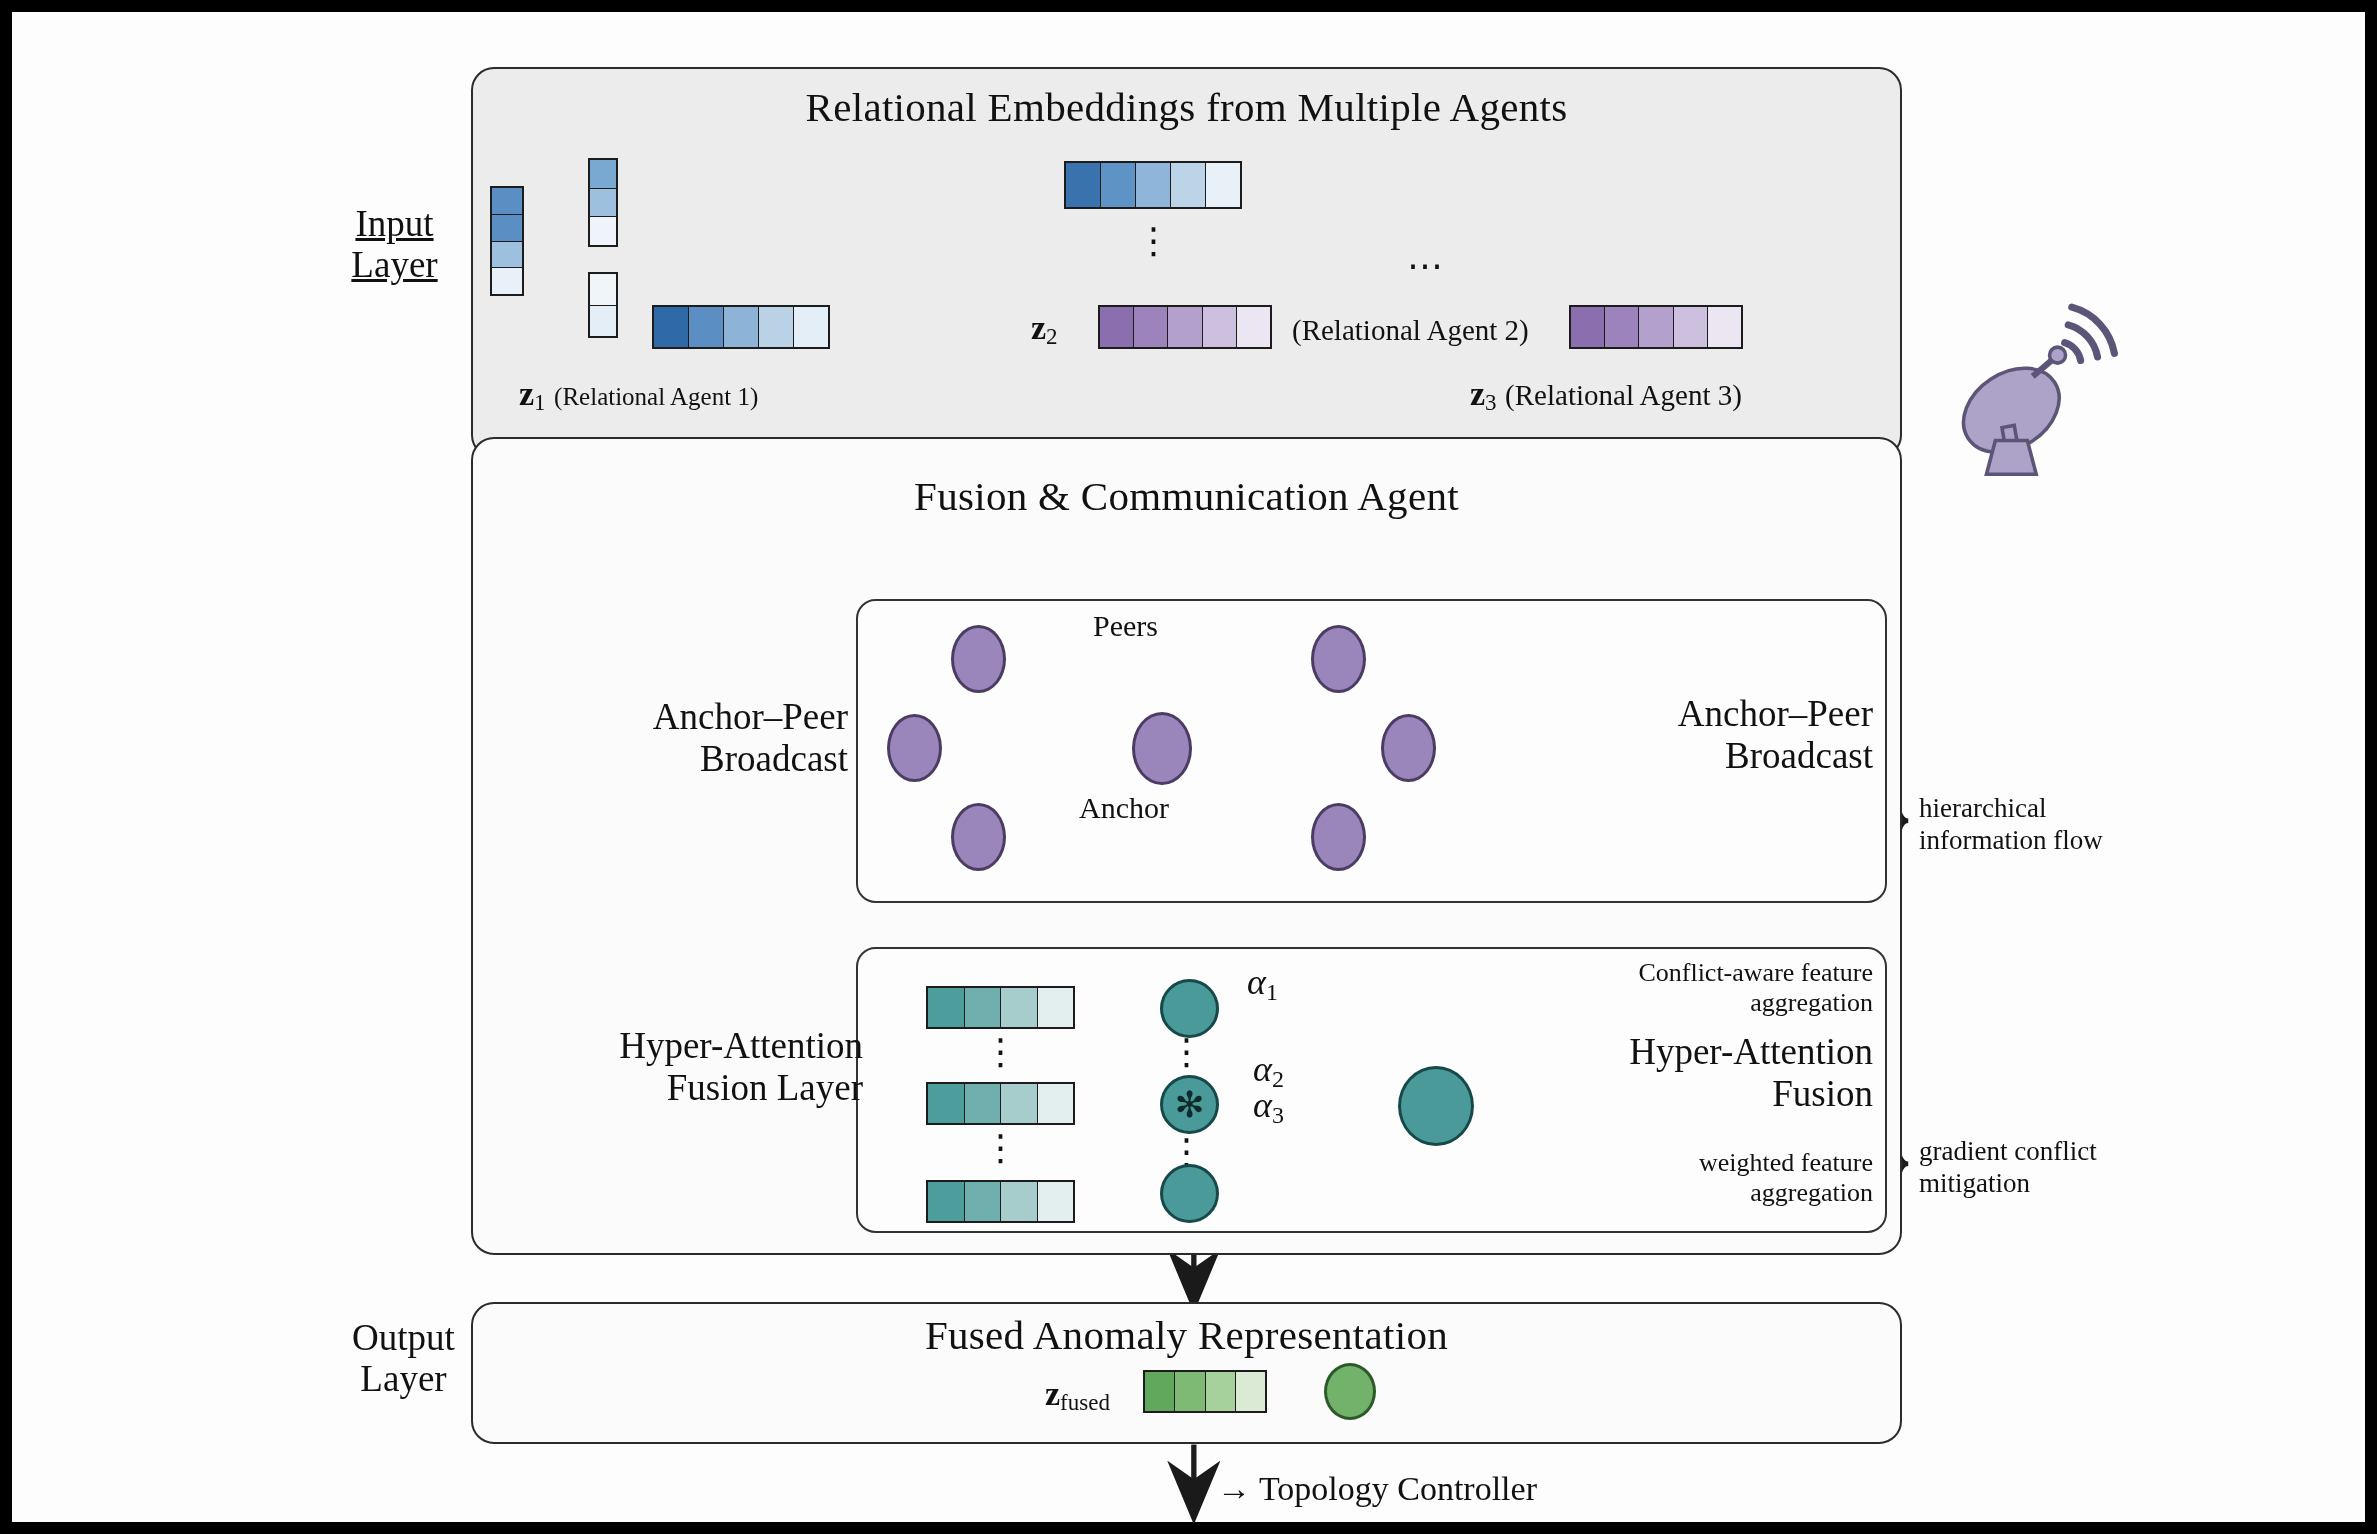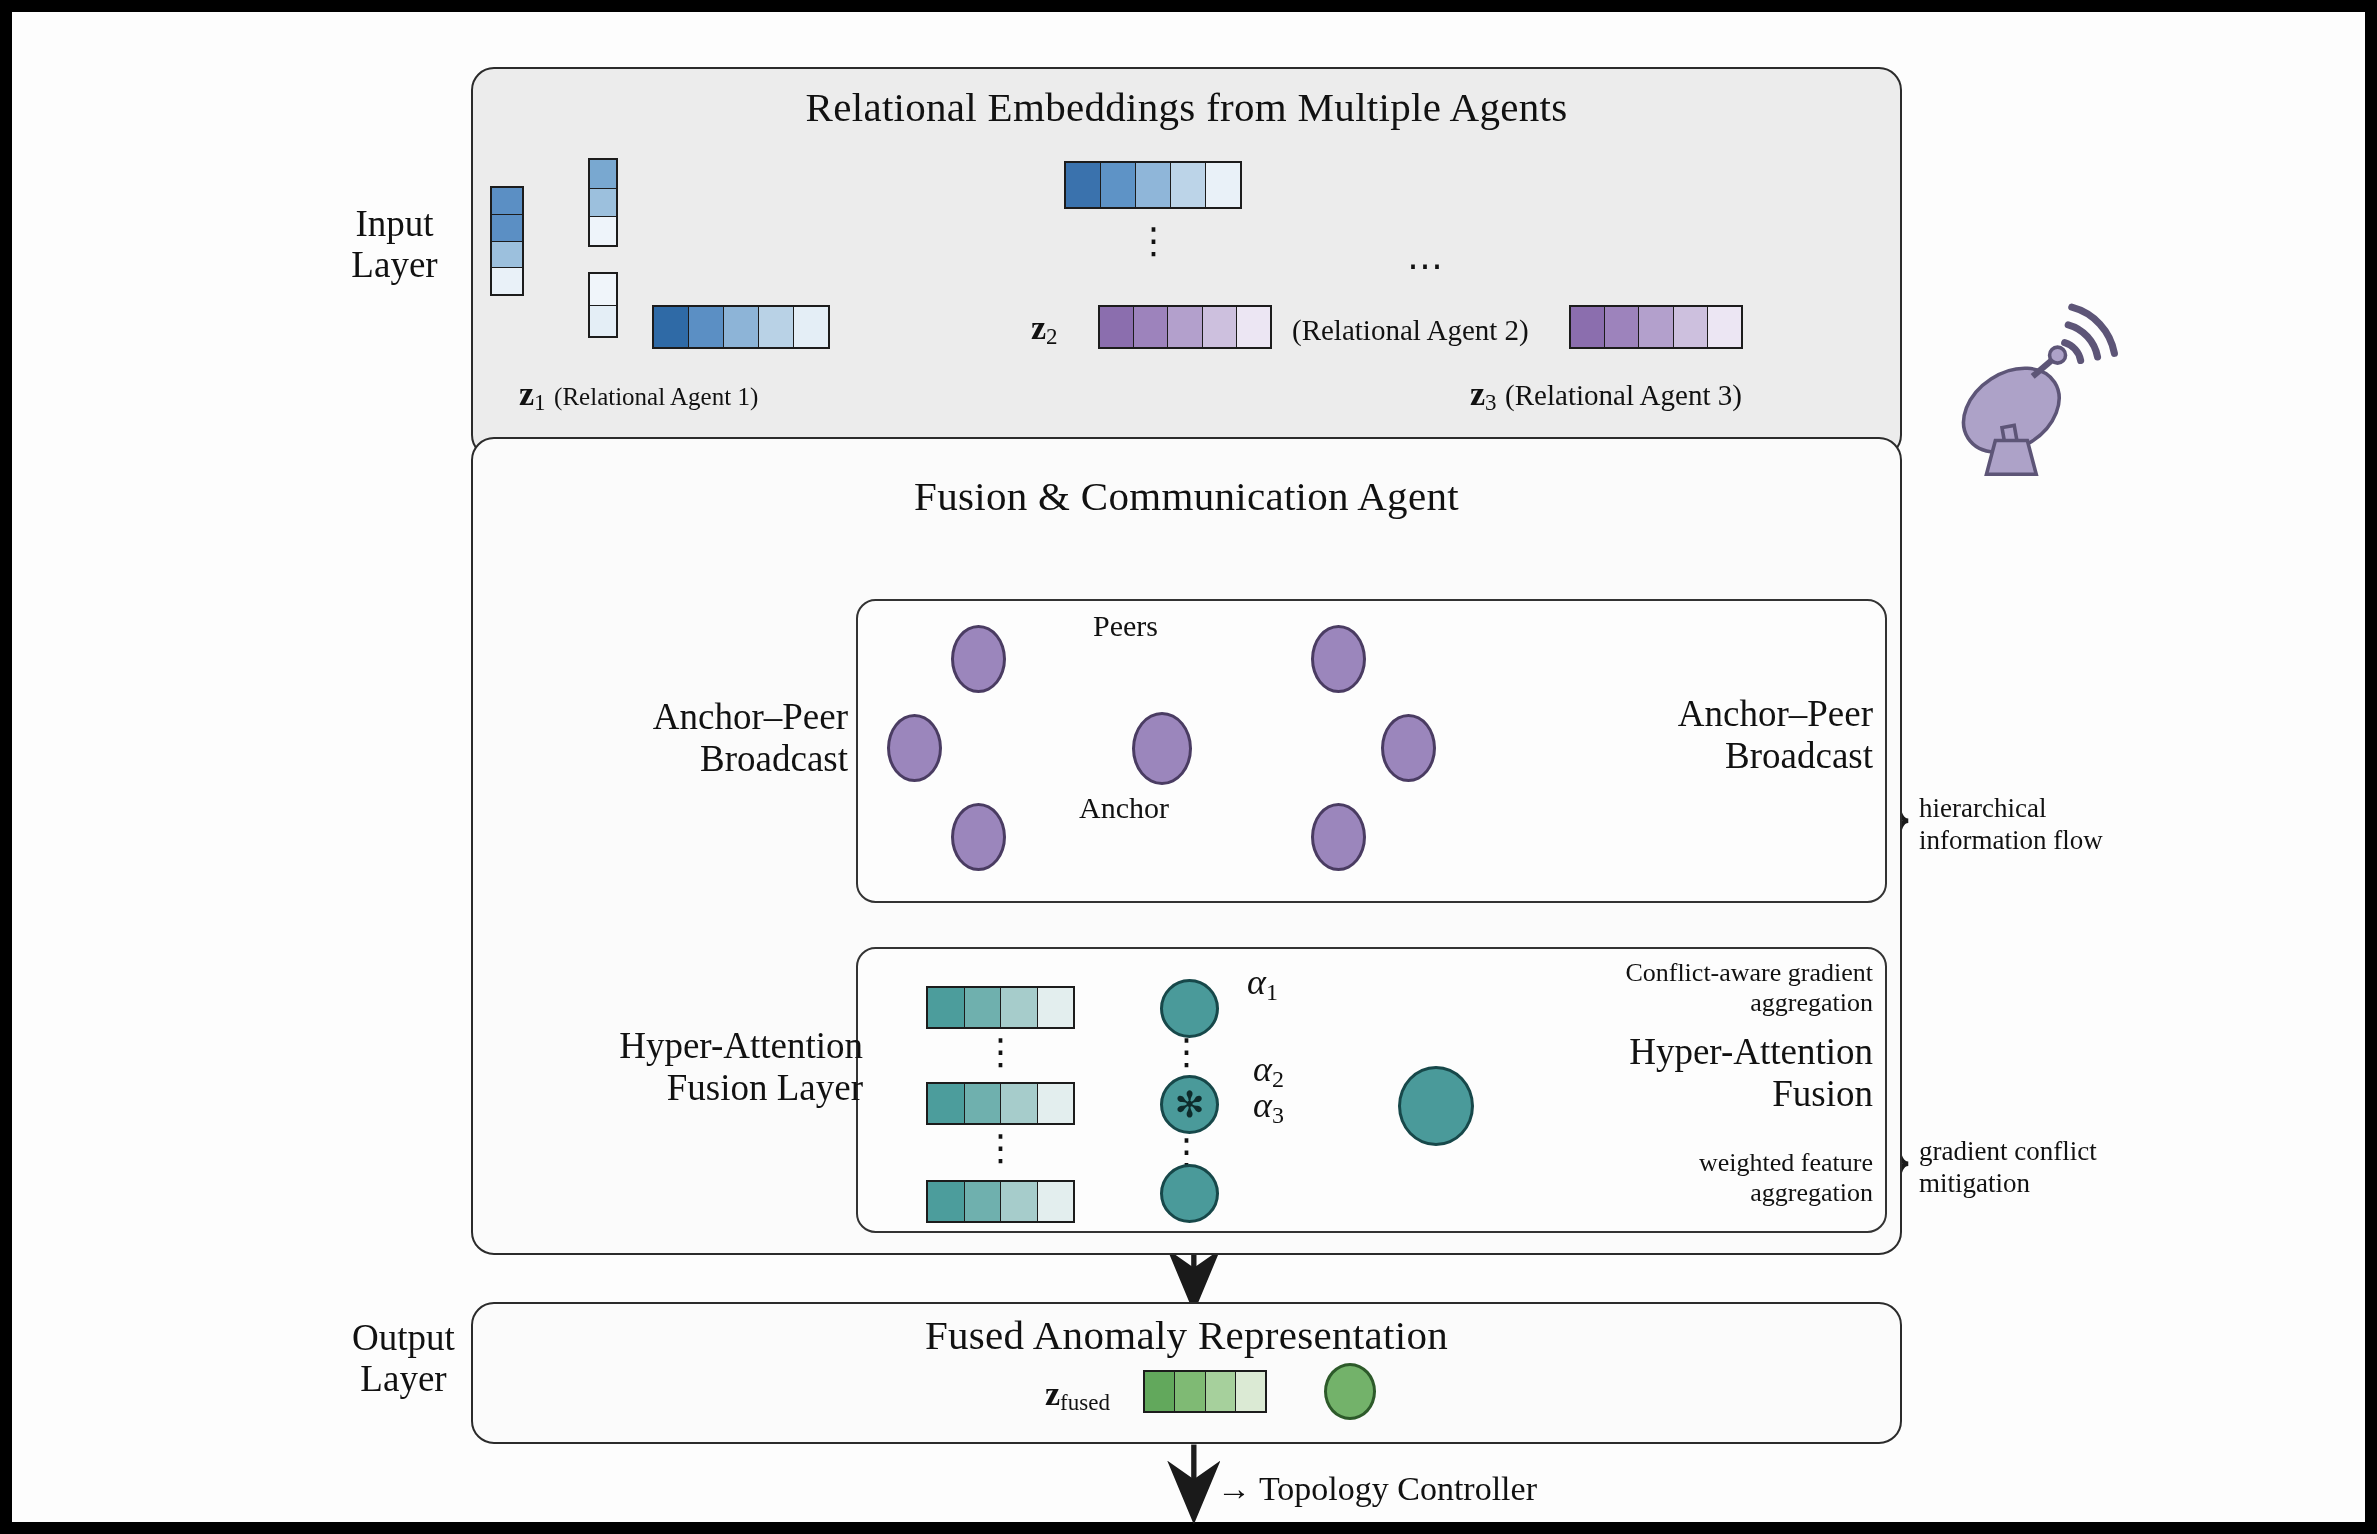--- a/index.html
+++ b/index.html
@@ -210,21 +210,21 @@
       </g>
 
       <g fill="none" stroke="#1a1a1a" stroke-width="5">
         <path d="M2110,872 C2126,872 2118,910 2134,910 C2118,910 2126,950 2110,950"></path>
       </g>
       <g fill="none" stroke="#1a1a1a" stroke-width="5">
         <path d="M2110,1258 C2126,1258 2118,1296 2134,1296 C2118,1296 2126,1336 2110,1336"></path>
       </g>
     </svg>
 
-    <div class="layer-label" style="left:267px;top:191px;width:231px;">
+    <div class="layer-label" style="left:267px;top:191px;width:231px;text-decoration:underline;">
       <div>Input</div>
       <div>Layer</div>
     </div>
 
     <div class="panel panel-input" style="left:459px;top:55px;width:1431px;height:391px;"></div>
 
     <div class="title" style="left:459px;top:71px;width:1431px;">Relational Embeddings from Multiple Agents</div>
 
     <div class="barv" style="left:478px;top:174px;width:34px;height:110px;">
       <div class="cell" style="background:#5b8fc4;"></div>
@@ -324,21 +324,21 @@
     <div class="node-label" style="left:1067px;top:779px;">Anchor</div>
 
     <div class="panel-inner" style="left:844px;top:935px;width:1031px;height:286px;"></div>
 
     <div class="block-label" style="left:469px;top:1013px;width:382px;">
       <div>Hyper-Attention</div>
       <div>Fusion Layer</div>
     </div>
 
     <div class="side-note" style="left:1502px;top:946px;width:359px;">
-      <div>Conflict-aware gradient</div>
+      <div>Conflict-aware feature</div>
       <div>aggregation</div>
     </div>
 
     <div class="block-label" style="left:1502px;top:1019px;width:359px;">
       <div>Hyper-Attention</div>
       <div>Fusion</div>
     </div>
 
     <div class="side-note" style="left:1502px;top:1136px;width:359px;">
       <div>weighted feature</div>

